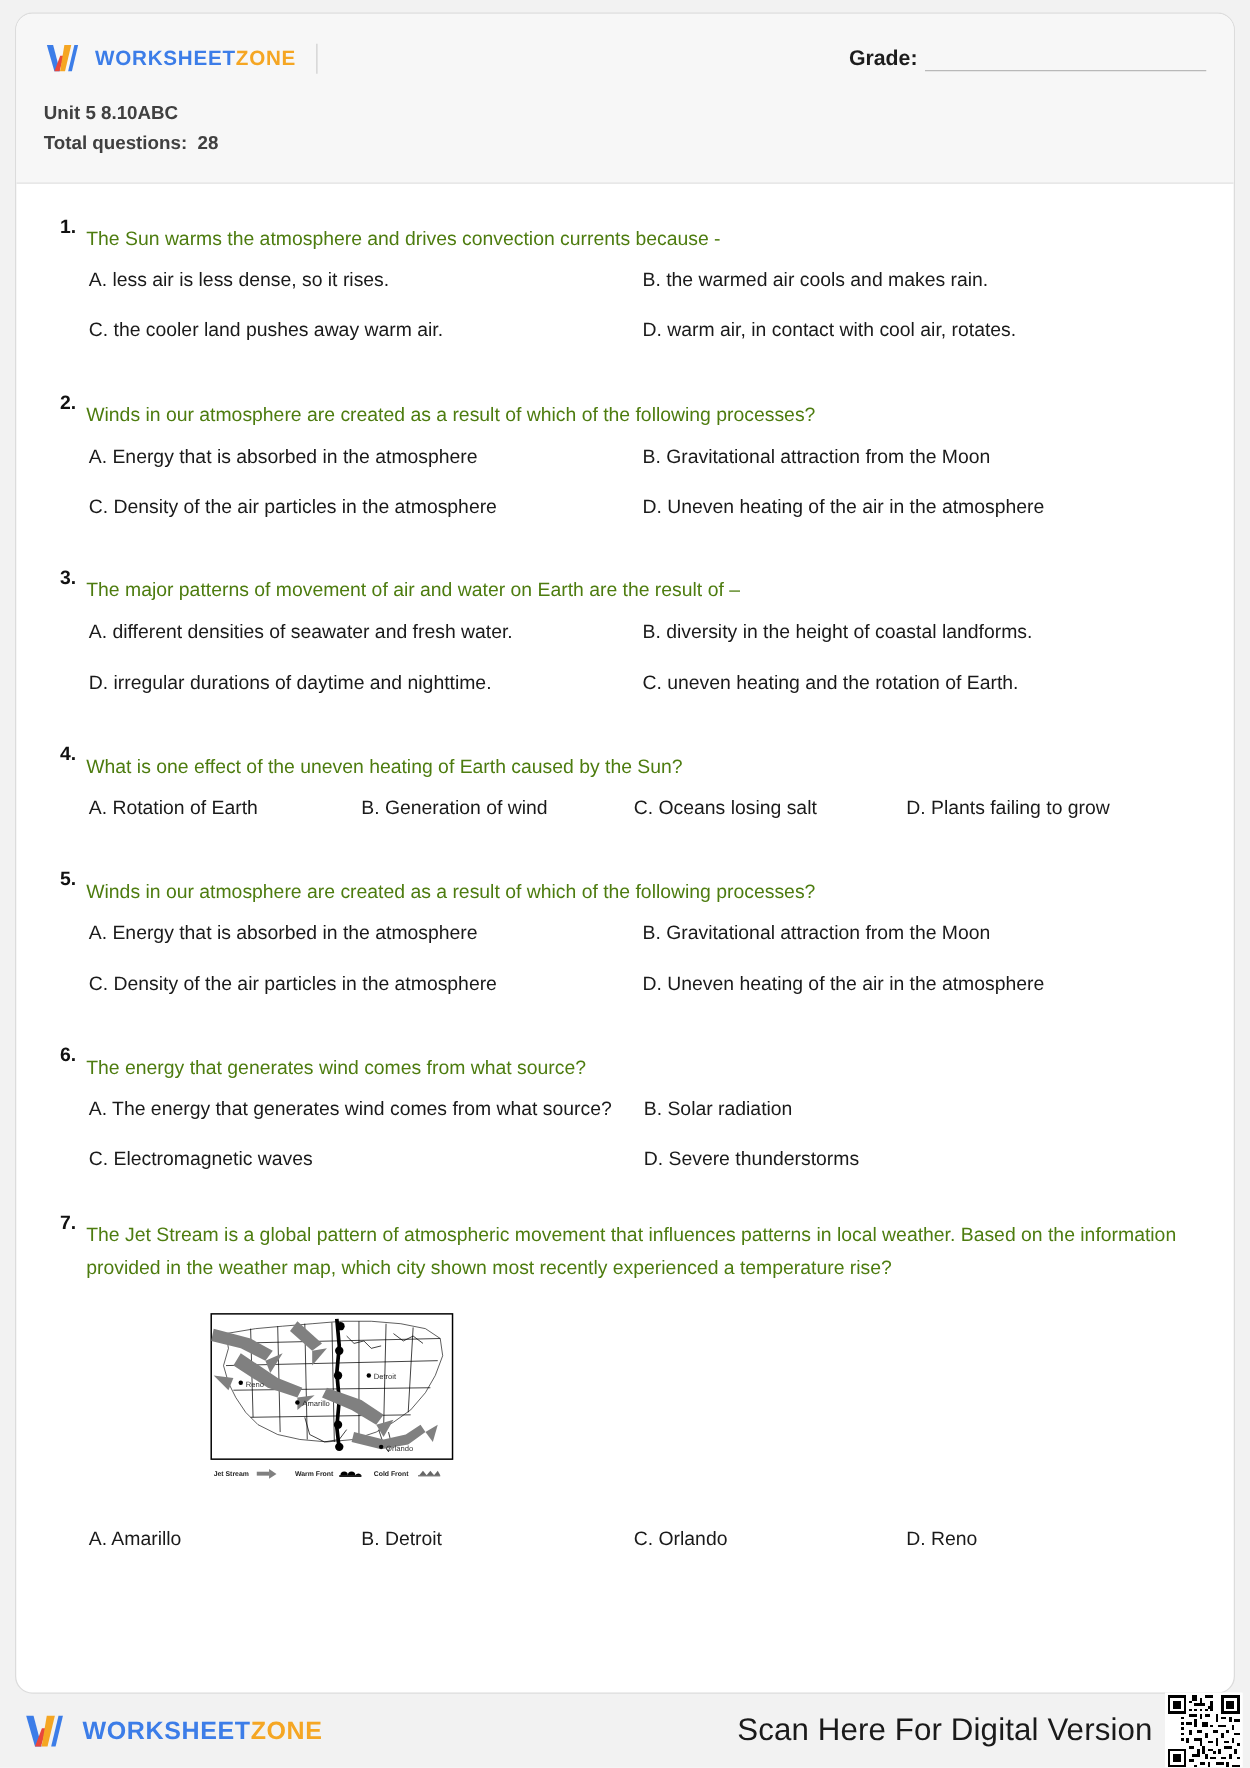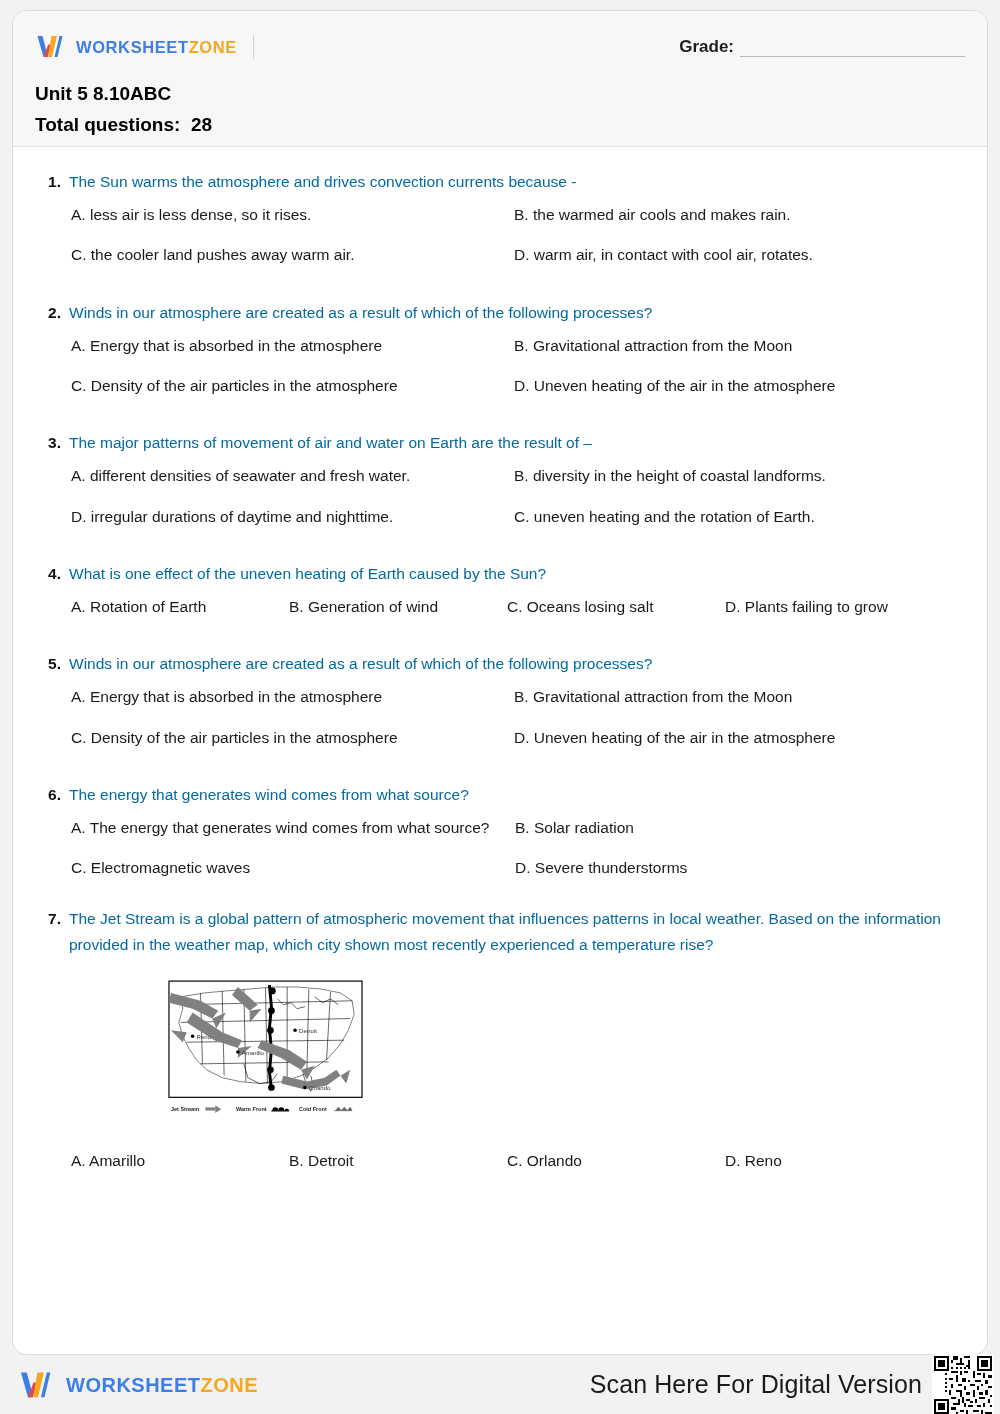--- a/index.html
+++ b/index.html
@@ -72,23 +72,23 @@
     border-bottom: 1px solid #b9b9b9;
     height: 15px;
   }
   .name-line { width: 420px; }
   .grade-line { width: 225px; }
   .spacer-flex { flex: 1; }
   .header-meta {
     margin-top: 14px;
   }
   .meta-line {
-    font-size: 19px;
+    font-size: 15px;
     font-weight: bold;
-    color: #000000;
+    color: #404040;
     line-height: 1.62;
   }
   
   .body {
     padding: 22px 30px 10px 30px;
   }
   .q {
     display: flex;
     margin-bottom: 7px;
   }
@@ -99,22 +99,23 @@
     font-weight: bold;
     color: #111;
     text-align: right;
     padding-right: 8px;
     padding-top: 1px;
     line-height: 1.6;
   }
   .q-body { flex: 1; }
   .q-text {
     font-size: 15.5px;
-    color: #0369a1;
+    color: #4d7c0f;
     line-height: 1.62;
+    margin-top: 10px;
   }
   .opts {
     display: grid;
     margin-top: 9px;
     row-gap: 17px;
   }
   .opts.cols2 { grid-template-columns: 443px 1fr; }
   .opts.cols4 { grid-template-columns: 218px 218px 218px 1fr; }
   .opts.cols1 { grid-template-columns: 1fr 1fr; }
   .opt {

